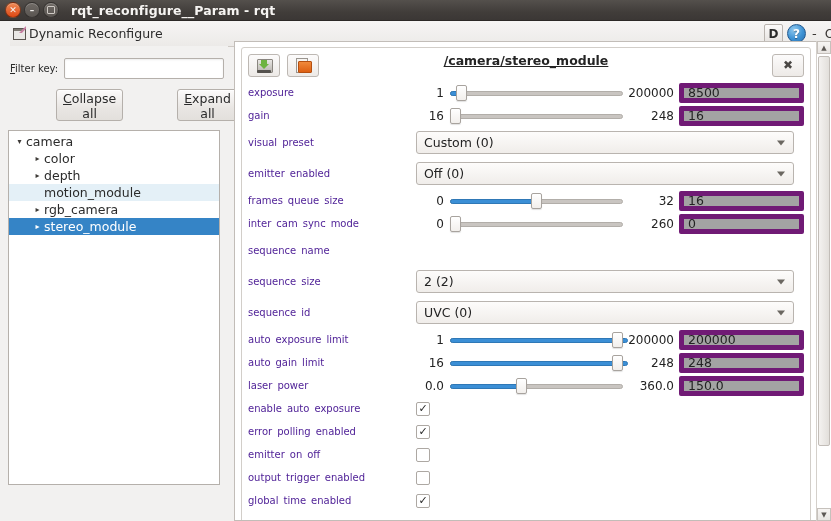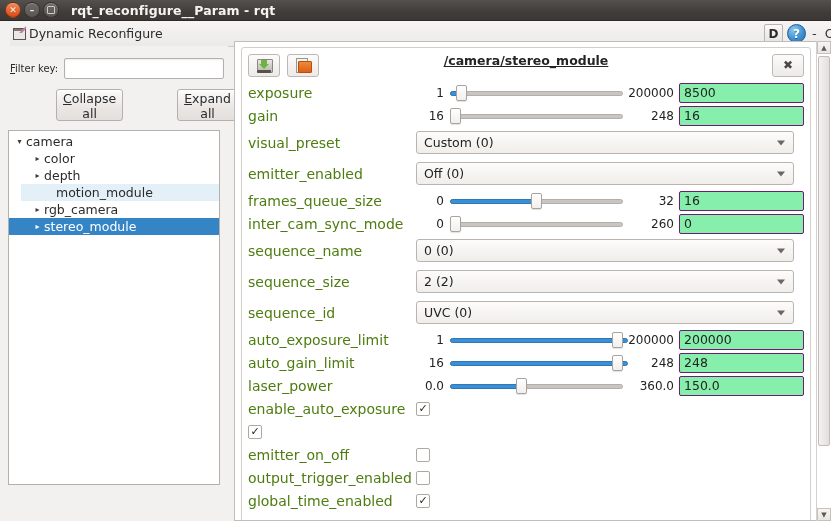--- a/index.html
+++ b/index.html
@@ -124,21 +124,21 @@
     display: flex; align-items: center; height: 17px;
     font-size: 12.5px; color: #2b2b2b; padding-left: 4px;
   }
   .tnode .arrow {
     width: 13px; flex: 0 0 13px; text-align: center;
     font-size: 8px; color: #3d3a37; line-height: 1;
   }
   .tnode .arrow.none { visibility: hidden; }
   .tnode.lvl1 { padding-left: 4px; }
   .tnode.lvl2 { padding-left: 22px; }
-  .tnode.hover  { background: #e4f0f7; margin-left: 12px; }
+  .tnode.hover  { background: #e4f0f7; }
   .tnode.select { background: #3584c6; color: #ffffff; }
   .tnode.select .arrow { color: #ffffff; }
   .refresh-btn {
     position: absolute; left: 8px; bottom: 8px;
     width: 212px; height: 24px;
     background: linear-gradient(to bottom,#fcfbfb,#e9e6e3 60%, #e3e0dc);
     border: 1px solid #b5b0ab; border-radius: 3px;
     font-family: inherit; font-size: 12.5px; color: #2b2b2b;
   }
   .refresh-btn u { text-decoration: underline; }
@@ -185,21 +185,21 @@
     display: flex; align-items: center; justify-content: center;
     font-size: 12px; font-weight: bold; color: #4a4744;
   }
 
   
   .params { padding: 2px 6px 6px 6px; }
   .prow { display: flex; align-items: center; min-height: 23px; }
   .prow.tall { min-height: 31px; }
   .plabel {
     width: 168px; flex: 0 0 168px;
-    font-size: 14px; color: #4d7c0f;
+    font-size: 10px; color: #4c1d95;
     white-space: nowrap; overflow: hidden;
   }
   .pctl { flex: 1; display: flex; align-items: center; }
 
   
   .smin { width: 28px; flex: 0 0 28px; text-align: right; font-size: 12px; color:#232323; margin-right: 6px;}
   .smax { width: 46px; flex: 0 0 46px; text-align: right; font-size: 12px; color:#232323; margin-left: 5px; margin-right: 5px;}
   .slider {
     position: relative; flex: 1 1 auto; height: 16px;
   }
@@ -215,21 +215,21 @@
   }
   .handle {
     position: absolute; top: 0; width: 11px; height: 16px;
     background: linear-gradient(to bottom,#ffffff,#f2efec);
     border: 1px solid #a8a39e; border-radius: 2px;
     box-sizing: border-box;
     box-shadow: 0 1px 1px rgba(0,0,0,.12);
   }
   .pfield {
     flex: 0 0 125px; width: 125px; height: 20px; box-sizing: border-box;
-    background: #86efac; border: 1px solid #701a75; border-radius: 2px;
+    background: #a3a3a3; border: 5px solid #701a75; border-radius: 2px;
     font-family: inherit; font-size: 12.5px; color: #232323;
     padding: 0 4px;
   }
 
   
   .combo {
     position: relative; width: 378px; height: 23px; box-sizing: border-box;
     background: linear-gradient(to bottom,#fdfcfb,#f0edea);
     border: 1px solid #b9b4af; border-radius: 3px;
     display: flex; align-items: center; padding: 0 7px;
@@ -452,26 +452,20 @@
               <div class="slider">
                 <div class="groove"></div>
                 <div class="handle" style="left: calc(0% + 0px);"></div>
               </div>
               <span class="smax">260</span>
               <input class="pfield" type="text" value="0" style="">
             </div>
           </div>
           <div class="prow tall">
             <div class="plabel">sequence_name</div>
-            <div class="pctl">
-              <div class="combo">
-                <span>0 (0)</span>
-                <span class="caret"></span>
-              </div>
-            </div>
           </div>
           <div class="prow tall">
             <div class="plabel">sequence_size</div>
             <div class="pctl">
               <div class="combo">
                 <span>2 (2)</span>
                 <span class="caret"></span>
               </div>
             </div>
           </div>
@@ -523,20 +517,21 @@
               <input class="pfield" type="text" value="150.0" style="">
             </div>
           </div>
           <div class="prow">
             <div class="plabel">enable_auto_exposure</div>
             <div class="pctl">
               <span class="cbox">✓</span>
             </div>
           </div>
           <div class="prow">
+            <div class="plabel">error_polling_enabled</div>
             <div class="pctl">
               <span class="cbox">✓</span>
             </div>
           </div>
           <div class="prow">
             <div class="plabel">emitter_on_off</div>
             <div class="pctl">
               <span class="cbox"></span>
             </div>
           </div>

